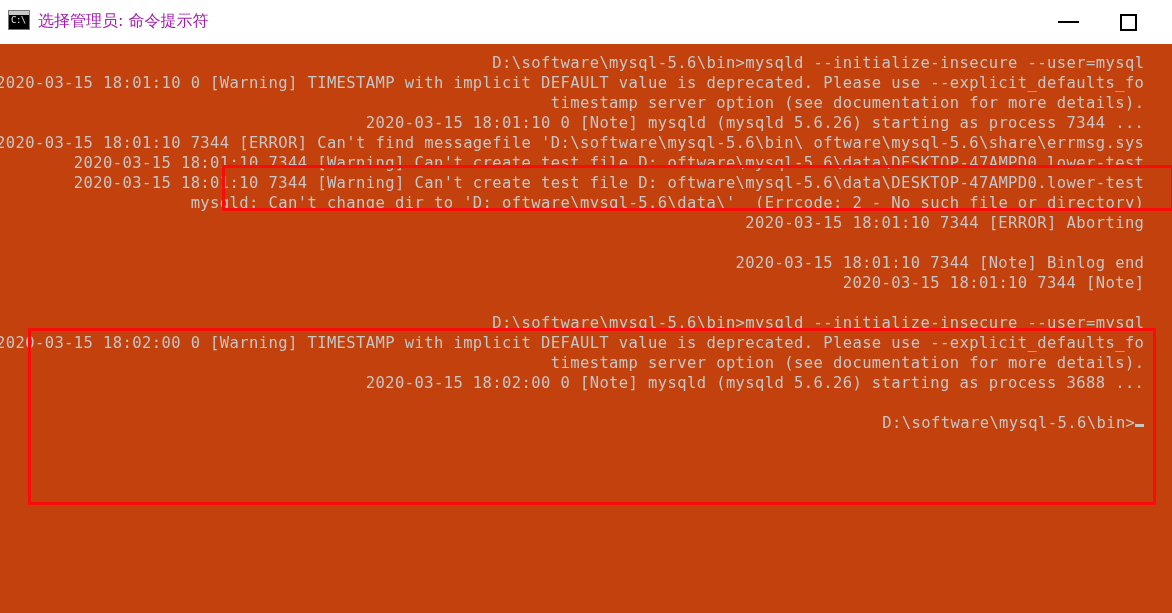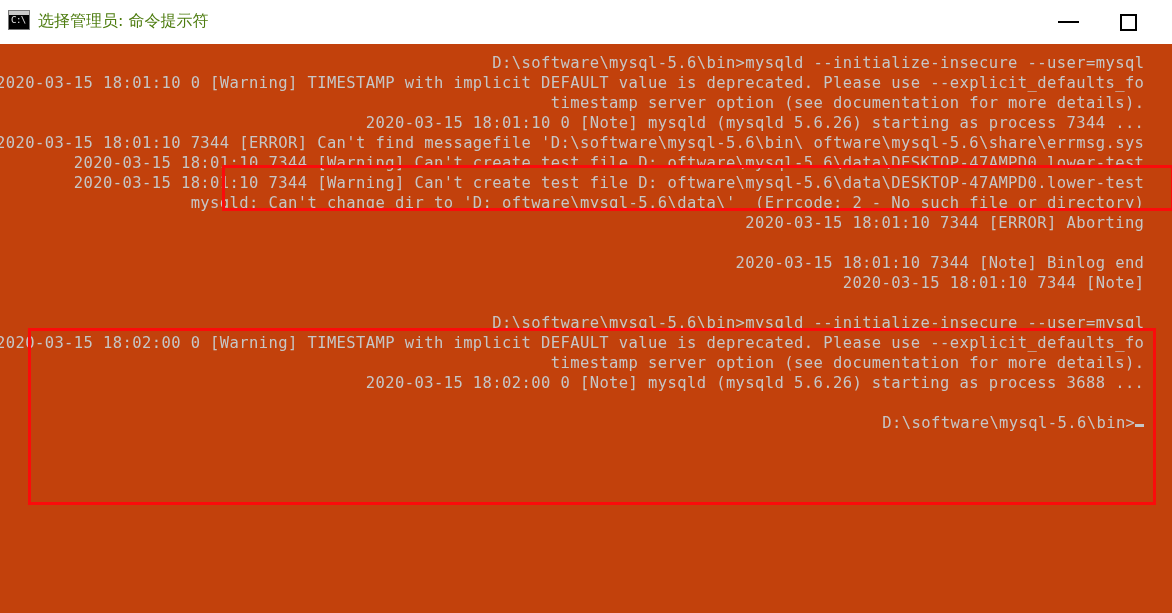--- a/index.html
+++ b/index.html
@@ -52,21 +52,21 @@
     font-size: 9px;
     line-height: 11px;
     letter-spacing: -0.5px;
     white-space: nowrap;
   }
   #title-text {
     position: absolute;
     left: 38px; top: 8px;
     font-size: 16px;
     line-height: 26px;
-    color: #4d7c0f;
+    color: #a21caf;
     white-space: nowrap;
     font-family: "DejaVu Sans", "Liberation Sans", sans-serif;
   }
   .win-btn {
     position: absolute;
     top: 0;
     height: 44px;
     width: 46px;
     background: transparent;
     border: none;

